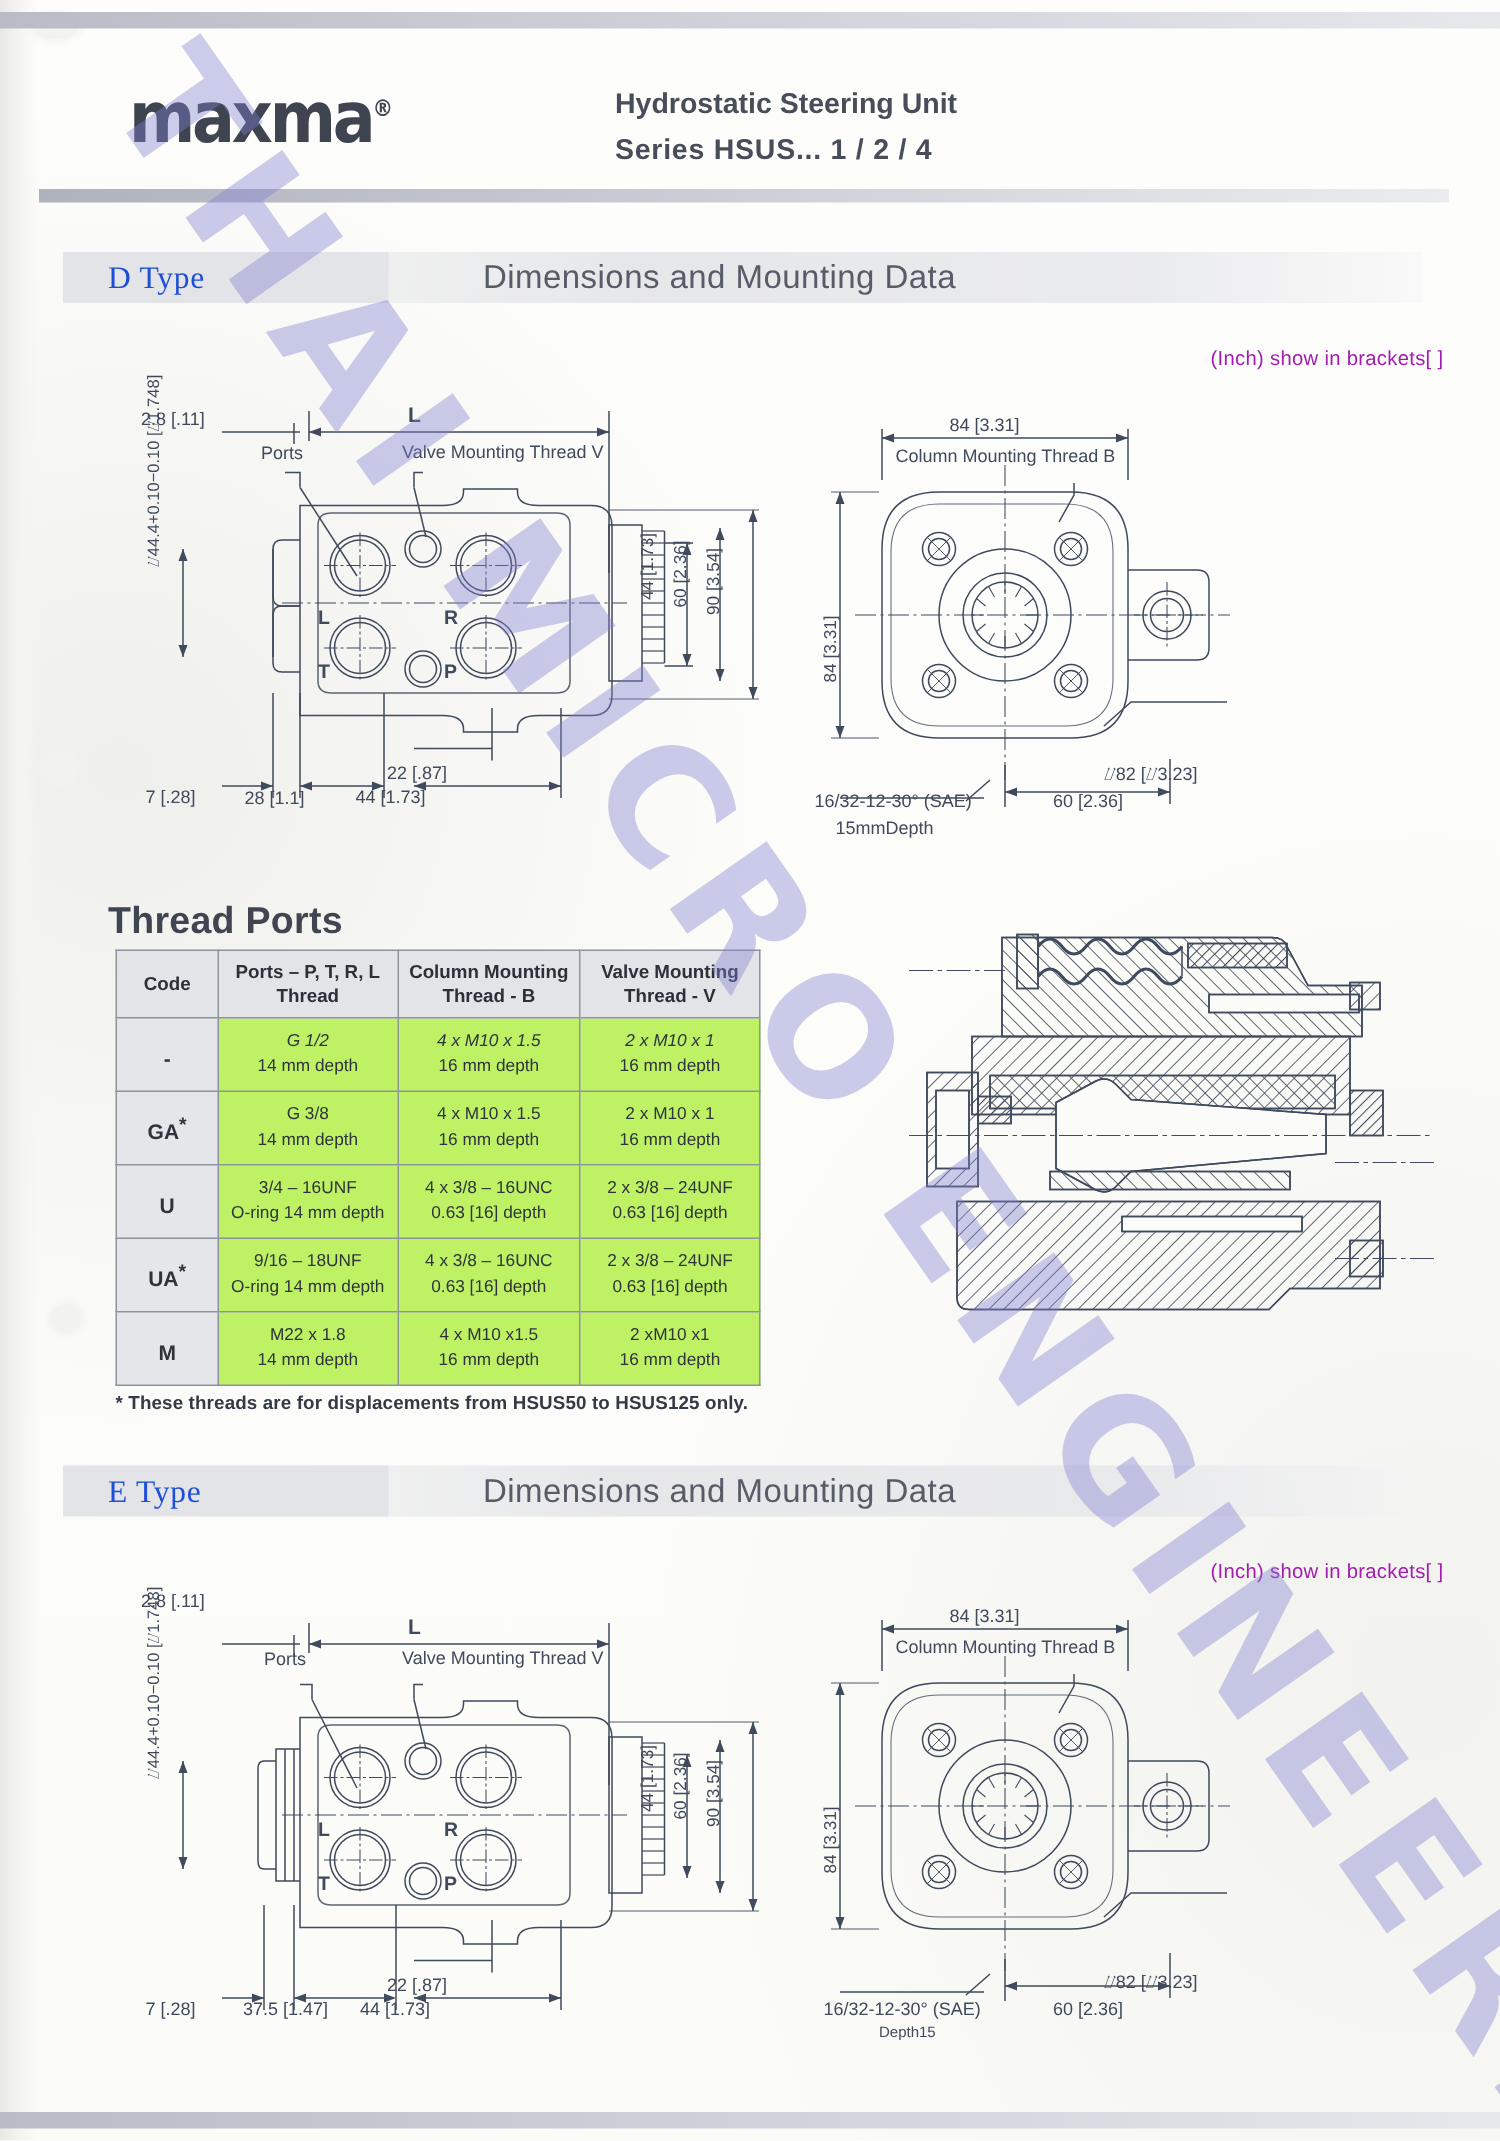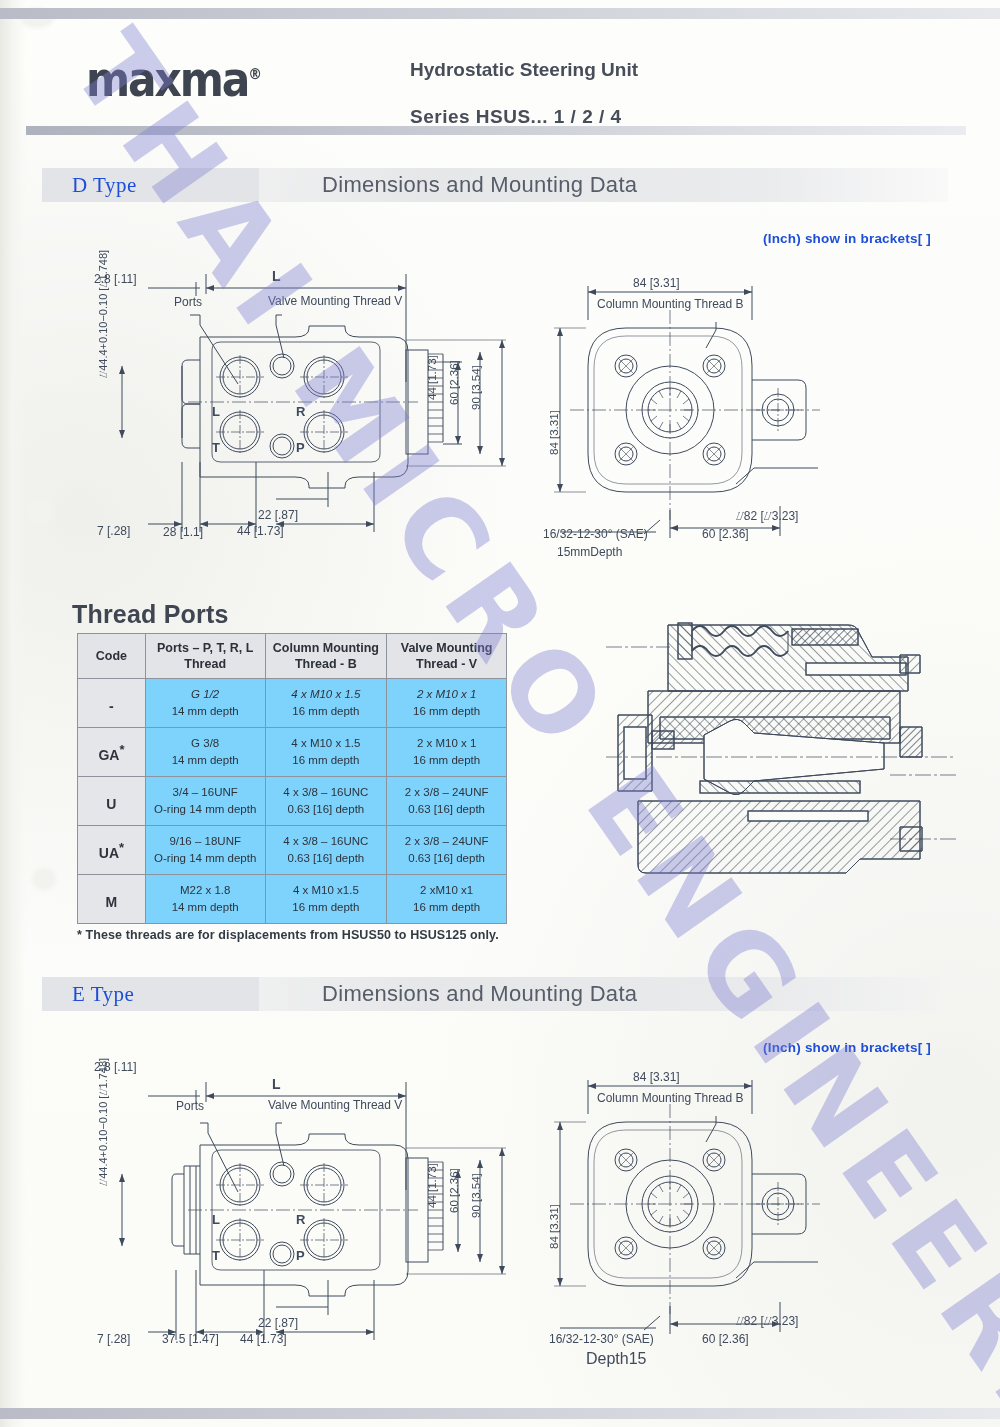--- a/index.html
+++ b/index.html
@@ -47,21 +47,21 @@
     font-weight: bold; font-size: 40px; letter-spacing: -2px;
     color: #3e4450;
     transform: scaleY(1.18) scaleX(1.06);
     transform-origin: left top;
   }
   .logo .reg { font-size: 13px; vertical-align: super; letter-spacing: 0; }
   .title-block {
     position: absolute; left: 410px; top: 18px; width: 470px;
     color: #474d59; font-weight: bold; font-size: 19px; line-height: 31px;
   }
-  .title-block .l2 { letter-spacing: .5px; margin-top: 16px; }
+  .title-block .l2 { letter-spacing: .5px; }
   .rule-head {
     position: absolute; left: 26px; top: 126px; width: 940px; height: 9px;
     background: linear-gradient(90deg,#aeb2bd 0%, #c6c9d1 40%, #dcdee3 75%, #ebecef 100%);
   }
 
   
   .secbar { position: absolute; height: 34px; width: 906px; left: 42px; }
   .secbar .band {
     position: absolute; left: 0; top: 0; width: 906px; height: 34px;
     background: linear-gradient(90deg, rgba(226,227,230,.0) 0%, rgba(226,227,230,.85) 42%,
@@ -74,22 +74,23 @@
   .secbar .chip-label {
     position: absolute; left: 30px; top: 5px;
     font-size: 21px; color: #1d4ed8; letter-spacing: .5px; font-family: Liberation Serif, serif;
   }
   .secbar .sec-title {
     position: absolute; left: 280px; top: 4px;
     font-size: 22px; color: #565d69; letter-spacing: .3px;
   }
 
   .bracket-note {
-    position: absolute; font-size: 13.5px; font-weight: bold; color: #1d4ed8;
+    position: absolute; font-size: 13.5px; font-weight: normal; color: #a21caf;
     letter-spacing: .2px;
+    margin-left: 44px;
   }
 
   
   .dwg { position: absolute; }
   .dwg svg { display: block; }
 
   
   .tp-title {
     position: absolute; left: 72px; top: 600px;
     font-size: 25px; font-weight: bold; color: #3f4652; letter-spacing: .2px;
@@ -99,21 +100,21 @@
     border-collapse: collapse; width: 430px;
     font-size: 11.5px; color: #2e333c;
   }
   table.ports th, table.ports td {
     border: 1px solid #8d939d; text-align: center; vertical-align: middle;
   }
   table.ports th {
     background: #e3e4e7; font-weight: bold; font-size: 12.5px;
     padding: 6px 3px; line-height: 16px; color: #2b3039;
   }
-  table.ports td { padding: 7px 3px; line-height: 17px; background: #7dd3fc; }
+  table.ports td { padding: 7px 3px; line-height: 17px; background: #bef264; }
   table.ports td.code {
     background: #e5e6e9; font-weight: bold; font-size: 14px;
   }
   table.ports td.code sup { font-size: 13px; }
   table.ports td.ital { font-style: italic; }
   .tp-note {
     position: absolute; left: 77px; top: 928px;
     font-size: 12.5px; font-weight: bold; color: #343a44; letter-spacing: .1px;
   }
 
@@ -701,19 +702,19 @@
   <line x1="250" y1="242" x2="250" y2="272"></line>
   <path d="M206 218 l18 -16 h64"></path>
   <path d="M130 256 l-16 14"></path>
 </svg>
 </div>
 <div style="position:absolute;left:633px;top:1070px;font-size:12px;color:#3f4a5c;">84 [3.31]</div>
 <div style="position:absolute;left:597px;top:1091px;font-size:12px;color:#3f4a5c;">Column Mounting Thread B</div>
 <div style="position:absolute;left:548px;top:1249px;font-size:11.5px;color:#3f4a5c;
             transform:rotate(-90deg);transform-origin:left top;white-space:nowrap;">84 [3.31]</div>
 <div style="position:absolute;left:549px;top:1332px;font-size:12px;color:#3f4a5c;">16/32-12-30° (SAE)</div>
-<div style="position:absolute;left:586px;top:1350px;font-size:16px;color:#3f4a5c;">Depth15</div>
+<div style="position:absolute;left:586px;top:1350px;font-size:10px;color:#3f4a5c;">Depth15</div>
 <div style="position:absolute;left:702px;top:1332px;font-size:12px;color:#3f4a5c;">60 [2.36]</div>
 <div style="position:absolute;left:736px;top:1314px;font-size:12px;color:#3f4a5c;">⌰82 [⌰3.23]</div>
 
 <div class="wm">
   <div class="wm-text" style="left:150px;top:10px;transform:rotate(55deg);">THAI MICRO ENGINEERING</div>
 </div>
 
 </body></html>

